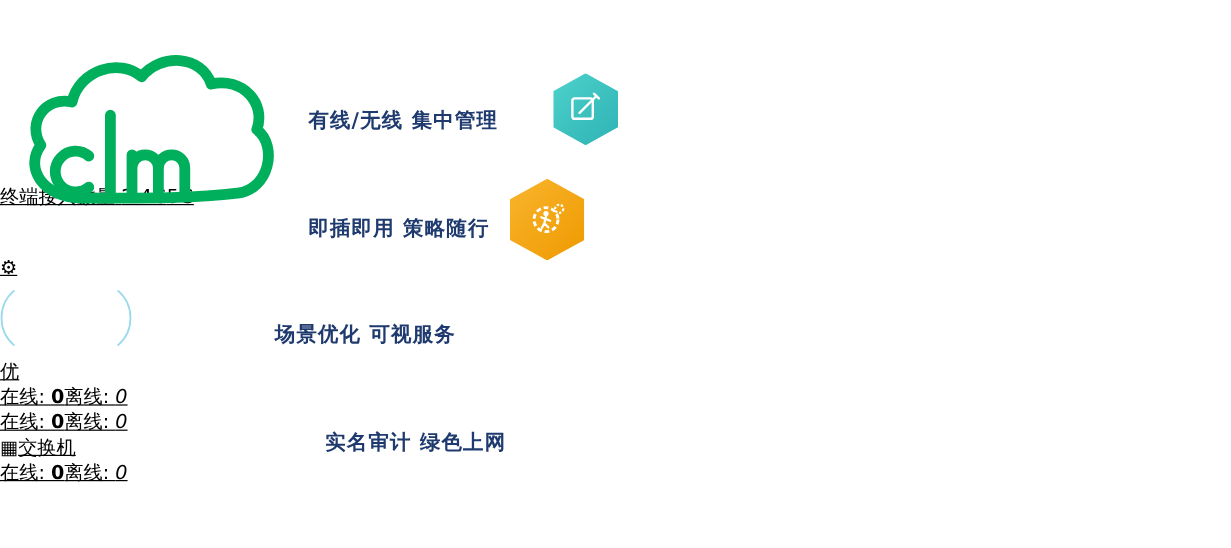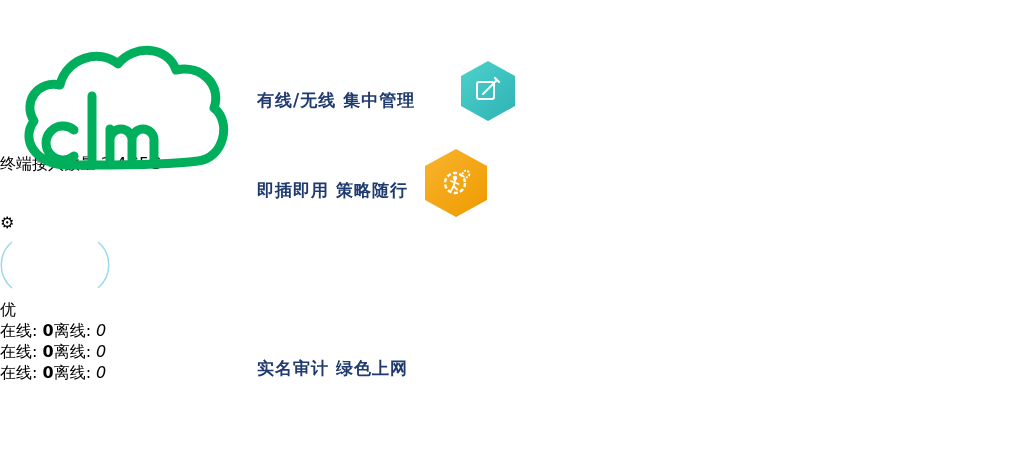--- a/index.html
+++ b/index.html
@@ -1,22 +1,22 @@
 <!DOCTYPE html>
 <html><head>
 <meta charset="utf-8">
 <style>
   html,body{margin:0;padding:0;background:#fff;}
   .stage{position:relative;width:826px;height:457px;background:#fff;overflow:hidden;
-         font-family:"DejaVu Sans","Liberation Sans",sans-serif;}
+         font-family:"DejaVu Sans","Liberation Sans",sans-serif;text-decoration:underline;}
   
   .logo{position:absolute;left:8px;top:34px;width:238px;height:162px;}
   
   .feat-label{position:absolute;font-size:17px;font-weight:bold;color:#1f3a6e;letter-spacing:1px;white-space:nowrap;}
-  .fl1{left:257px;top:89px;} .fl2{left:257px;top:179px;text-align:center;} .fl3{left:229px;top:267px;} .fl4{left:257px;top:357px;}
+  .fl1{left:257px;top:89px;} .fl2{left:257px;top:179px;text-align:center;} .fl3{left:229px;top:267px;} .fl4{left:271px;top:357px;}
   
   .hex{position:absolute;display:flex;align-items:center;justify-content:center;
        clip-path:polygon(50% 0,100% 25%,100% 75%,50% 100%,0 75%,0 25%);}
   .hx1{left:461px;top:61px;width:54px;height:60px;background:linear-gradient(135deg,#4ed2cc,#2eb2b4);}
   .hx2{left:425px;top:149px;width:62px;height:68px;background:linear-gradient(135deg,#f9b42d,#ee9a00);}
   .hx3{left:415px;top:243px;width:60px;height:66px;background:linear-gradient(135deg,#80cc50,#5ea531;}
   .hx3{background:linear-gradient(135deg,#80cc50,#5ea531);}
   .hx4{left:436px;top:333px;width:66px;height:72px;background:linear-gradient(135deg,#2e78df,#1b55b2);}
   .hex svg{display:block;}
   
@@ -75,20 +75,21 @@
         <path d="M66 96 A17 17 0 1 0 66 122"></path>
         <path d="M84 62 L84 127"></path>
         <path d="M102 127 L102 95 M102 106 A11 11 0 0 1 124 106 L124 127 M124 106 A11 11 0 0 1 146 106 L146 127"></path>
       </g>
     </svg>
   </div>
 
   
   <div class="feat-label fl1">有线/无线 集中管理</div>
   <div class="feat-label fl2">即插即用 策略随行</div>
+  <div class="feat-label fl3">场景优化 可视服务</div>
   <div class="feat-label fl4">实名审计 绿色上网</div>
 
   
   <div class="hex hx1">
     <svg width="28" height="28" viewBox="0 0 28 28">
       <g fill="none" stroke="#fff" stroke-width="2" stroke-linecap="round" stroke-linejoin="round">
         <rect x="3" y="5" width="17" height="17" rx="2"></rect>
         <path d="M9 17 L23 3 M21 1 L25 5"></path>
       </g>
     </svg>
@@ -226,20 +227,21 @@
         </div>
         <div>
             <div class="dev-row">
               <div class="dev">
                 <div class="dev-counts"><span>在线: <b>0</b></span><span>离线: <em>0</em></span></div>
               </div>
               <div class="dev">
                 <div class="dev-counts"><span>在线: <b>0</b></span><span>离线: <em>0</em></span></div>
               </div>
               <div class="dev">
+                <div class="dev-name"><span class="dev-ic">▦</span>交换机</div>
                 <div class="dev-counts"><span>在线: <b>0</b></span><span>离线: <em>0</em></span></div>
               </div>
             </div>
           </div>
       </div>
 
     </div>
 
   </div>
 

